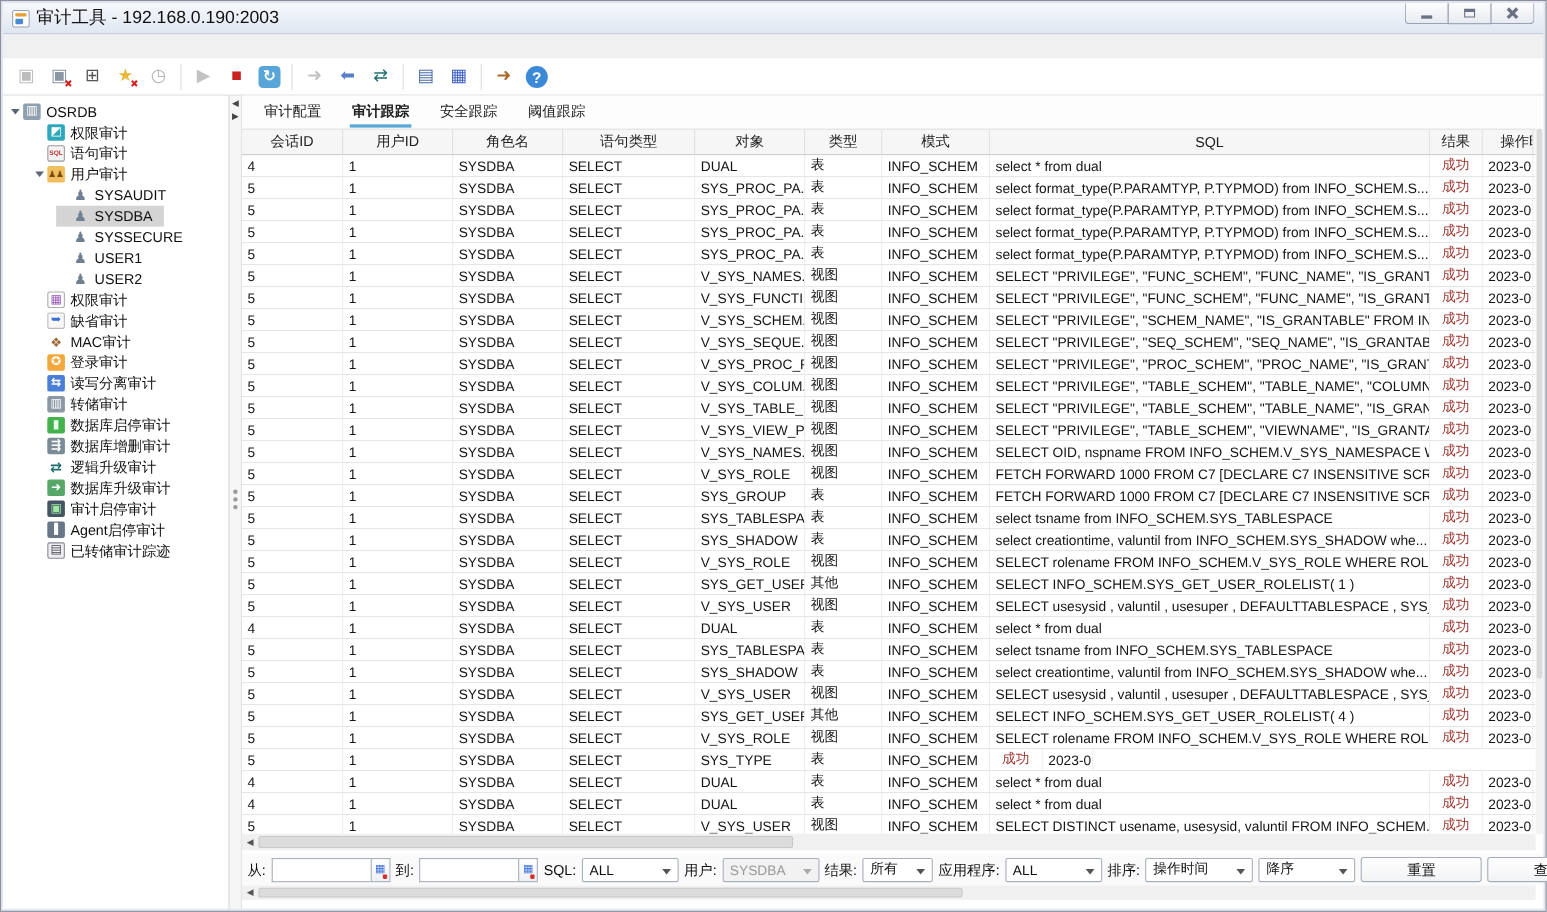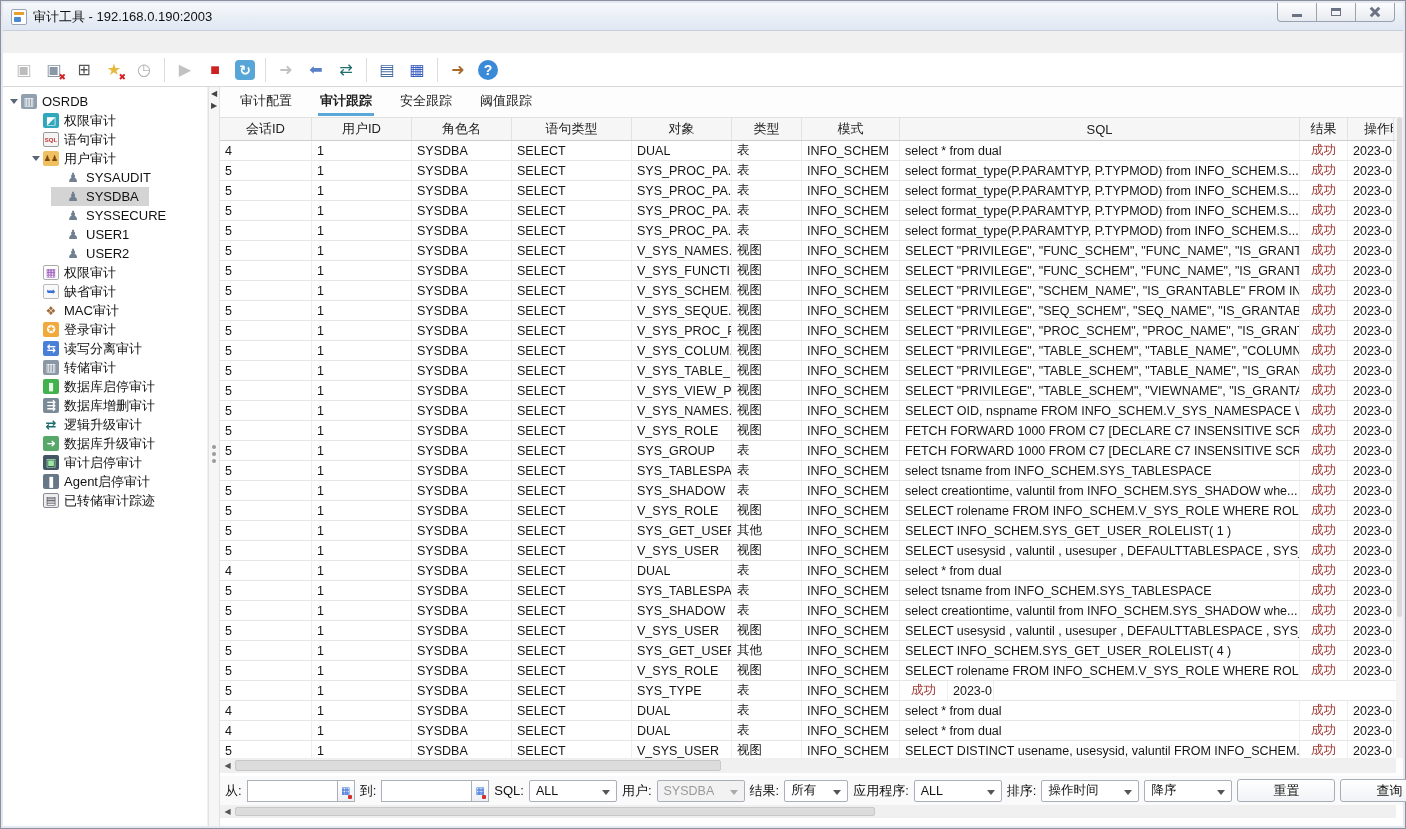--- a/index.html
+++ b/index.html
@@ -6,21 +6,21 @@
   html,body { width:1406px; height:829px; font-family:"Liberation Sans","DejaVu Sans",sans-serif; background:#c8ccd8; overflow:hidden; }
   .win { position:absolute; inset:0; background:#f0f0f0; border:1px solid #8a90a0; box-shadow:inset 0 0 0 2px #e6e8f0; }
 
   
   .titlebar { position:absolute; left:2px; top:2px; right:2px; height:28px;
     background:linear-gradient(#f6f8fb,#dfe7f2); border-bottom:1px solid #c7cedb; }
   .appicon { position:absolute; left:8px; top:6px; width:16px; height:16px;
     background:#fff; border:1px solid #9aa4b4; border-radius:2px; }
   .appicon::before { content:""; position:absolute; left:2px; top:2px; width:10px; height:3px; background:#e8a030; }
   .appicon::after { content:""; position:absolute; left:2px; bottom:2px; width:7px; height:5px; background:#4a8ad0; border-radius:1px; }
-  .title { position:absolute; left:30px; top:0; line-height:28px; font-size:13px; color:#111; }
+  .title { position:absolute; left:30px; top:0; line-height:28px; font-size:16px; color:#111; }
   .winbtns { position:absolute; right:8px; top:0; display:flex; }
   .wbtn { width:40px; height:19px; border:1px solid #9aa2b2; border-top:none; background:linear-gradient(#fdfdfe,#e7eaf0);
     display:flex; align-items:center; justify-content:center; margin-left:-1px; }
   .wbtn:first-child { border-radius:0 0 0 4px; }
   .wbtn:last-child { border-radius:0 0 4px 0; }
   .g-min { width:10px; height:3px; background:#6a7284; margin-top:6px; }
   .g-max { width:10px; height:8px; border:1px solid #6a7284; border-top:3px solid #6a7284; }
   .g-close { position:relative; width:11px; height:9px; }
   .g-close::before,.g-close::after { content:""; position:absolute; left:50%; top:50%; width:12px; height:3px; background:#6a7284; }
   .g-close::before { transform:translate(-50%,-50%) rotate(45deg); }
@@ -87,21 +87,21 @@
   .fdate input { width:90px; height:22px; border:1px solid #aab0ba; border-right:none; font-size:12px; padding:0 4px; outline:none; background:#fff; }
   .calbtn { width:18px; height:22px; border:1px solid #aab0ba; background:linear-gradient(#fff,#eef0f4); display:flex; align-items:center; justify-content:center;
     font-size:10px; color:#3a6fd8; position:relative; }
   .calbtn::after { content:""; position:absolute; right:2px; bottom:2px; width:4px; height:4px; background:#d43030; border-radius:1px; }
   .fselect { height:22px; border:1px solid #aab0ba; border-radius:2px; background:#fff; display:flex; align-items:center; padding:0 6px; position:relative; flex:none; }
   .fselect .fval { font-size:12.5px; color:#111; }
   .fselect .farr { position:absolute; right:6px; top:9px; width:0; height:0; border-left:4px solid transparent; border-right:4px solid transparent; border-top:5px solid #555; }
   .fselect.disabled { background:#f2f2f2; }
   .fselect.disabled .fval { color:#9a9a9a; }
   .fselect.disabled .farr { border-top-color:#aaa; }
-  .fbtn { width:98px; height:23px; border:1px solid #a8aeb8; border-radius:3px; background:linear-gradient(#ffffff,#f2f3f6);
+  .fbtn { width:110px; height:23px; border:1px solid #a8aeb8; border-radius:3px; background:linear-gradient(#ffffff,#f2f3f6);
     font-size:13px; color:#111; display:flex; align-items:center; justify-content:center; flex:none; }
 </style>
 </head>
 <body>
 
 <div class="win">
 
   <div class="titlebar">
     <span class="appicon"></span>
     <span class="title">审计工具 - 192.168.0.190:2003</span>

